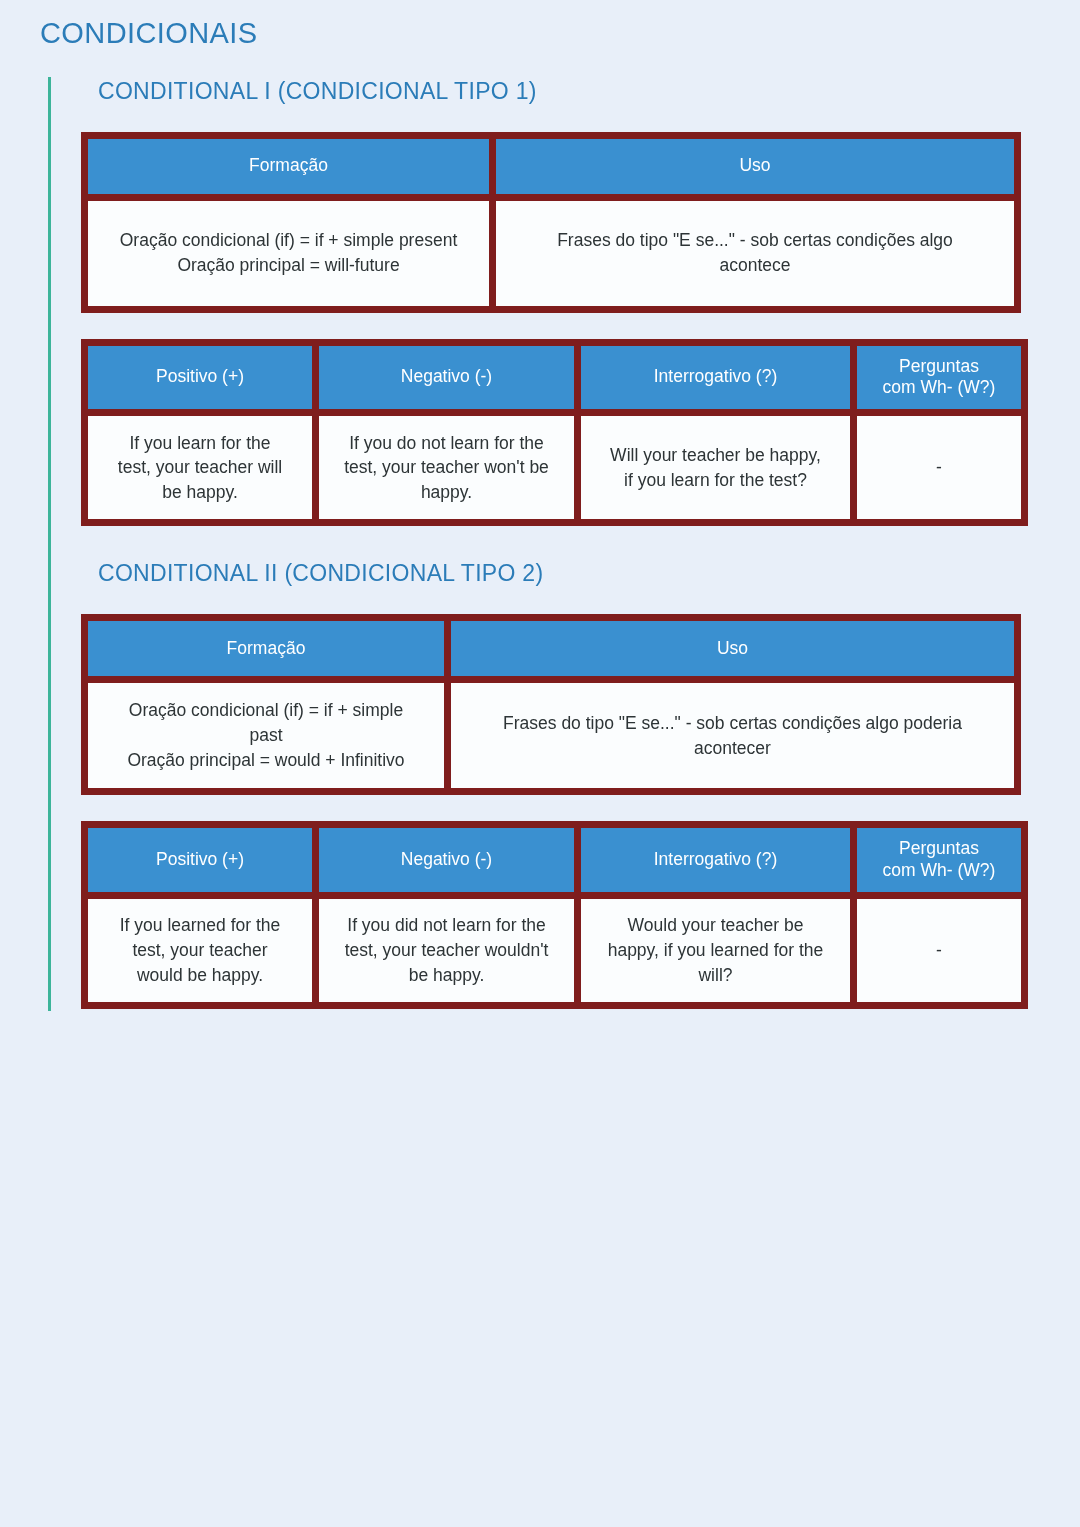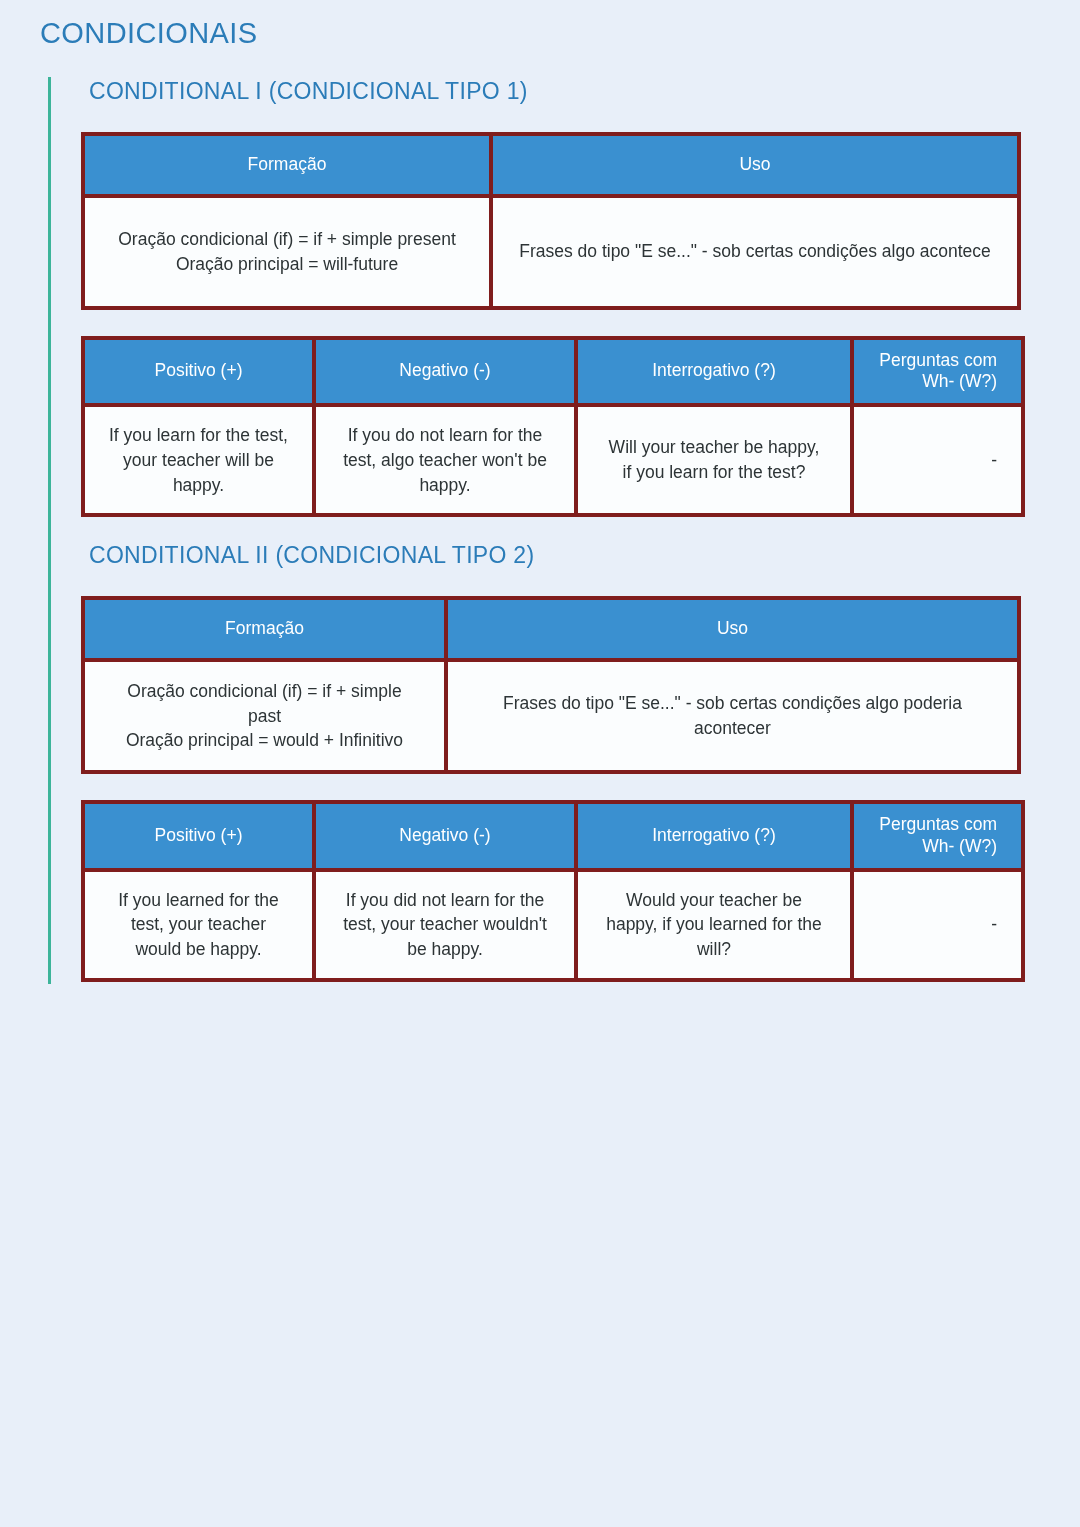--- a/index.html
+++ b/index.html
@@ -48,21 +48,21 @@
   }
 
   
   .section { position: relative; }
 
   .section-title {
     font-size: 23px;
     font-weight: 400;
     color: #2b7cb8;
     letter-spacing: 0.3px;
-    margin: 8px;
+    margin: 17px;
     line-height: 1.25;
     padding: 0 0 0 0;
   }
 
   .section-desc {
     font-size: 17.5px;
     font-weight: 400;
     color: #2d3436;
     margin: 0;
     padding: 26px 0 0 6px;
@@ -74,21 +74,21 @@
 
   table.grid {
     border-collapse: collapse;
     width: 940px;
     table-layout: fixed;
     margin-top: 26px;
   }
 
   table.grid th,
   table.grid td {
-    border: 4px solid #7f1d1d;
+    border: 7px solid #7f1d1d;
     text-align: center;
     vertical-align: middle;
     padding: 10px 24px;
   }
 
   table.grid th {
     background: #3a90d0;
     color: #ffffff;
     font-size: 17.5px;
     font-weight: 400;
@@ -110,21 +110,21 @@
 
   table.t-form-2 td.c-form,
   table.t-form-2 th.c-form { width: 363px; }
 
   table.t-form td, table.t-form-2 td { height: 112px; }
 
   
   table.t-quad th.c1, table.t-quad td.c1 { width: 231px; }
   table.t-quad th.c2, table.t-quad td.c2 { width: 262px; }
   table.t-quad th.c3, table.t-quad td.c3 { width: 276px; }
-  table.t-quad th.c4, table.t-quad td.c4 { width: 171px; text-align: right; }
+  table.t-quad th.c4, table.t-quad td.c4 { width: 171px; }
 
   table.t-quad td { height: 110px; }
 
   .section-gap { height: 16px; }
 </style>
 </head>
 <body>
 
 <div class="page">
 
@@ -160,21 +160,21 @@
             <tr>
               <th class="c1">Positivo (+)</th>
               <th class="c2">Negativo (-)</th>
               <th class="c3">Interrogativo (?)</th>
               <th class="c4">Perguntas com Wh- (W?)</th>
             </tr>
           </thead>
           <tbody>
             <tr>
               <td class="c1">If you learn for the test, your teacher will be happy.</td>
-              <td class="c2">If you do not learn for the test, algo teacher won't be happy.</td>
+              <td class="c2">If you do not learn for the test, your teacher won't be happy.</td>
               <td class="c3">Will your teacher be happy, if you learn for the test?</td>
               <td class="c4">-</td>
             </tr>
           </tbody>
         </table>
       </div>
     </div>
 
     <div class="section-gap"></div>
 

